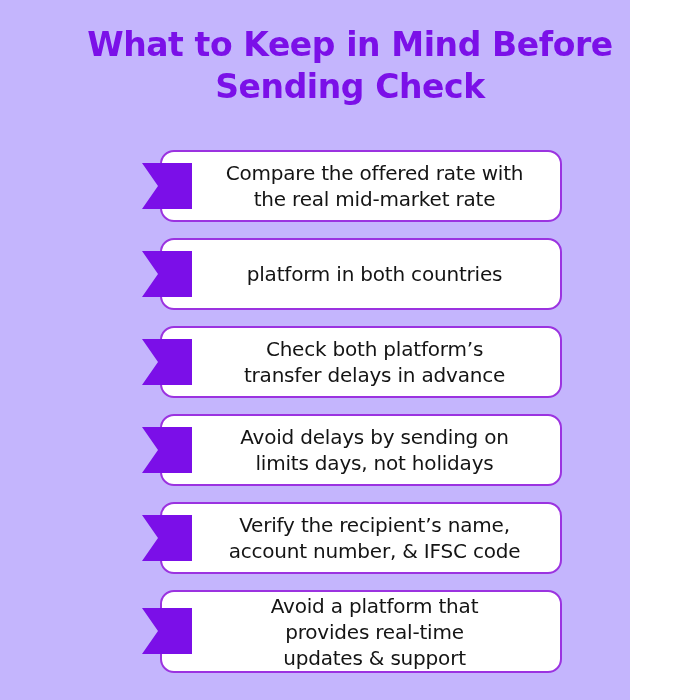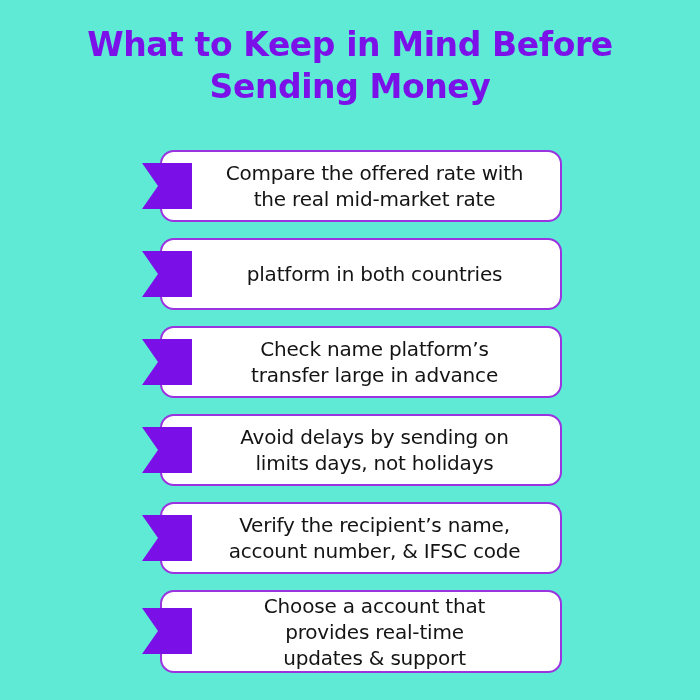--- a/index.html
+++ b/index.html
@@ -9,23 +9,23 @@
   body {
     width: 700px;
     height: 700px;
     background: #ffffff;
     font-family: "DejaVu Sans", "Liberation Sans", sans-serif;
     overflow: hidden;
   }
 
   .infographic {
     position: relative;
-    width: 700px;
+    width: 630px;
     height: 700px;
-    background: #5eead4;
+    background: #c4b5fd;
     box-sizing: border-box;
   }
 
   
   .title-block {
     position: absolute;
     top: 24px;
     left: 60px;
     width: 580px;
     text-align: center;
@@ -117,21 +117,21 @@
     height: 46px;
   }
 </style>
 </head>
 <body>
 
 <div class="infographic">
 
   <div class="title-block">
     <span class="title-line">What to Keep in Mind Before</span>
-    <span class="title-line">Sending Money</span>
+    <span class="title-line">Sending Check</span>
   </div>
 
   <div class="items-wrap">
 
     <div class="item-row">
       <div class="item-box"></div>
       <div class="flag-icon">
         <svg viewBox="0 0 50 46" xmlns="http://www.w3.org/2000/svg">
           <path d="M0 0 H50 V46 H0 L16 23 Z" fill="#7B0FE8"></path>
         </svg>
@@ -160,22 +160,22 @@
 
     <div class="item-row">
       <div class="item-box"></div>
       <div class="flag-icon">
         <svg viewBox="0 0 50 46" xmlns="http://www.w3.org/2000/svg">
           <path d="M0 0 H50 V46 H0 L16 23 Z" fill="#7B0FE8"></path>
         </svg>
       </div>
       <div class="item-text">
         <div>
-          <span>Check name platform’s</span>
-          <span>transfer large in advance</span>
+          <span>Check both platform’s</span>
+          <span>transfer delays in advance</span>
         </div>
       </div>
     </div>
 
     <div class="item-row">
       <div class="item-box"></div>
       <div class="flag-icon">
         <svg viewBox="0 0 50 46" xmlns="http://www.w3.org/2000/svg">
           <path d="M0 0 H50 V46 H0 L16 23 Z" fill="#7B0FE8"></path>
         </svg>
@@ -205,21 +205,21 @@
 
     <div class="item-row tall">
       <div class="item-box"></div>
       <div class="flag-icon">
         <svg viewBox="0 0 50 46" xmlns="http://www.w3.org/2000/svg">
           <path d="M0 0 H50 V46 H0 L16 23 Z" fill="#7B0FE8"></path>
         </svg>
       </div>
       <div class="item-text">
         <div>
-          <span>Choose a account that</span>
+          <span>Avoid a platform that</span>
           <span>provides real-time</span>
           <span>updates &amp; support</span>
         </div>
       </div>
     </div>
 
   </div>
 </div>
 
 </body></html>

